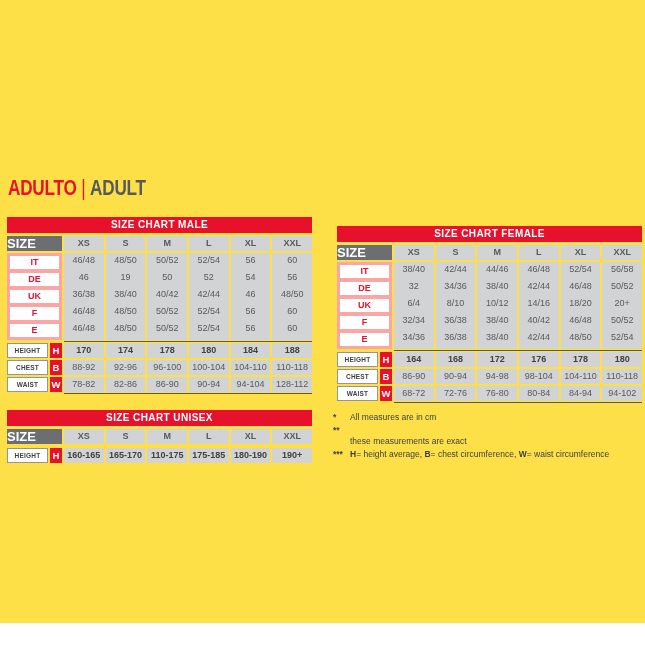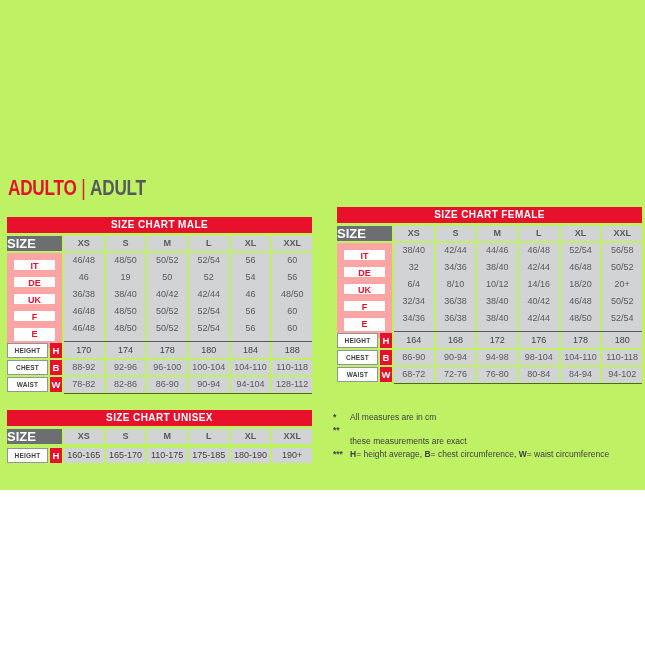--- a/index.html
+++ b/index.html
@@ -1,40 +1,40 @@
 <!DOCTYPE html>
 <html style="--red: #E8112C;"><head>
 <meta charset="utf-8">
 <style>
   * { margin:0; padding:0; box-sizing:border-box; }
   html,body { width:645px; height:645px; background:#ffffff;
     font-family:"Liberation Sans", sans-serif; }
-  .canvas { position:absolute; left:0; top:0; width:645px; height:490px;
-    background:#bef264; overflow:hidden; }
+  .canvas { position:absolute; left:0; top:0; width:645px; height:623px;
+    background:#fde047; overflow:hidden; }
 
   .title { position:absolute; left:8px; top:175px; font-size:22px; font-weight:bold;
     white-space:nowrap; transform:scaleX(0.78); transform-origin:0 0; letter-spacing:-0.3px; }
   .title .red  { color:var(--red); }
   .title .sep  { color:var(--red); font-weight:400; margin:0 6px; }
   .title .gray { color:#58595B; }
 
   .size-table { position:absolute; width:305px; display:flex; flex-direction:column; row-gap:2px; }
   #male-table   { left:7px;   top:217px; }
-  #female-table { left:337px; top:207px; }
+  #female-table { left:337px; top:226px; }
   #unisex-table { left:7px;   top:410px; }
 
   .tbar { height:16px; background:var(--red); color:#fff; font-size:10px; font-weight:bold;
     text-align:center; line-height:16px; letter-spacing:0.4px; margin-bottom:1px; }
 
   .trow { display:grid; grid-template-columns:55px repeat(6,1fr); column-gap:2px; height:15px; }
   .hcell { background:#6D6E71; color:#fff; font-weight:bold; font-size:13px;
     text-align:left; line-height:15px; }
   .dcell { background:#D1D3D4; color:#58595B; font-size:9px; text-align:center; line-height:15px; }
-  .dcell.bold { font-weight:normal; color:#414042; }
-  .lcell.label { background:#fff; border:7px solid #fca5a5; color:var(--red);
+  .dcell.bold { font-weight:bold; color:#414042; }
+  .lcell.label { background:#fff; border:3px solid #fca5a5; color:var(--red);
     font-weight:bold; font-size:9px; text-align:center; line-height:13px; }
 
   .mblock { position:relative; display:flex; flex-direction:column; row-gap:2px;
     margin-top:3px; padding:2px 0; }
   .mblock.plain { margin-top:2px; padding:0; }
   .mblock.bordered::before, .mblock.bordered::after { content:""; position:absolute;
     left:57px; right:0; height:1px; background:#58595B; }
   .mblock.bordered::before { top:0; }
   .mblock.bordered::after  { bottom:0; }
   .lsplit  { display:grid; grid-template-columns:41px 12px; column-gap:2px; }

